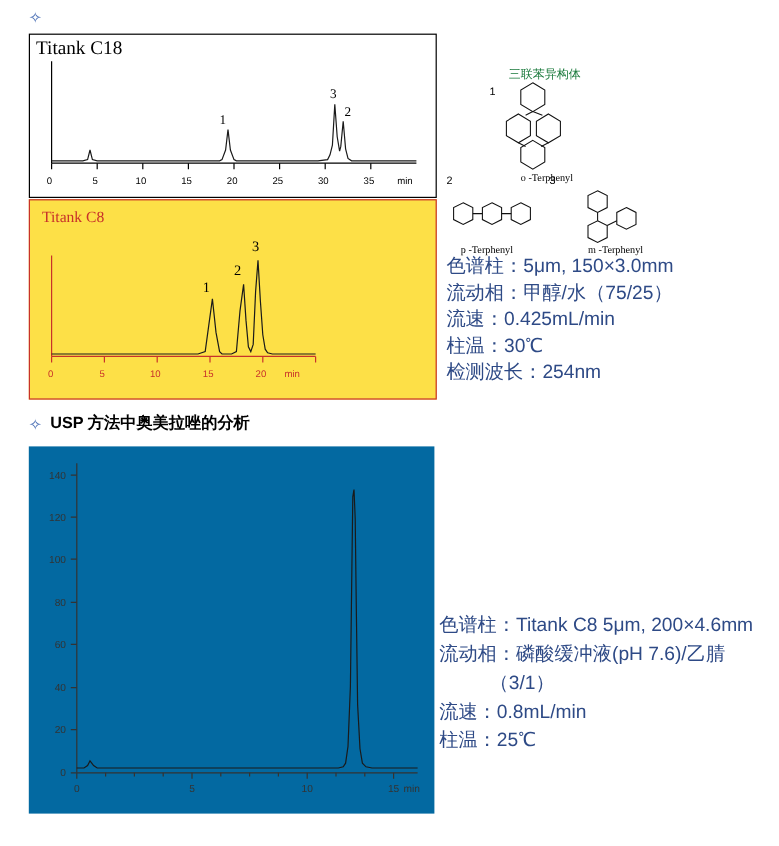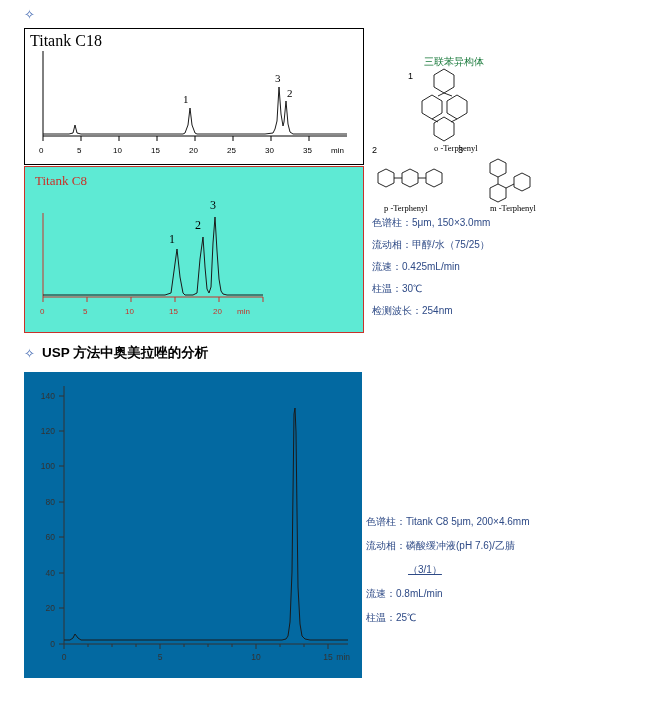--- a/index.html
+++ b/index.html
@@ -4,35 +4,35 @@
 <style>
   html,body{margin:0;padding:0;background:#ffffff;}
   body{width:649px;height:705px;position:relative;font-family:"Liberation Sans",sans-serif;color:#000;}
   .sec-title{position:absolute;display:flex;align-items:center;gap:7px;}
   .diamond-icon{color:#4a6fb5;font-size:13px;line-height:1;}
   .sec-title .txt{font-size:13.5px;font-weight:bold;color:#000;}
 
   
   #panel1{position:absolute;left:24px;top:28px;width:338px;height:135px;border:1px solid #000;background:#fff;}
   #panel1 .label{position:absolute;left:5px;top:3px;font-size:16px;font-family:"Liberation Serif",serif;}
-  #panel2{position:absolute;left:24px;top:166px;width:338px;height:165px;border:1px solid #c8322a;background:#5eead4;}
+  #panel2{position:absolute;left:24px;top:166px;width:338px;height:165px;border:1px solid #c8322a;background:#fde047;}
   #panel2 .label{position:absolute;left:10px;top:6px;font-size:13px;color:#c8322a;font-family:"Liberation Serif",serif;}
 
   svg{display:block;}
 
   
   #struct{position:absolute;left:372px;top:55px;width:190px;height:160px;}
   #struct .stitle{position:absolute;left:52px;top:0;font-size:10px;color:#1a7a3c;}
   #struct .n1{position:absolute;left:36px;top:16px;font-size:9px;}
   #struct .n2{position:absolute;left:0px;top:90px;font-size:9px;}
   #struct .n3{position:absolute;left:86px;top:90px;font-size:9px;}
   #struct .cap{position:absolute;font-size:8.5px;font-family:"Liberation Serif",serif;}
 
   
-  .cond{position:absolute;font-size:10px;color:#2e4a86;line-height:22px;}
+  .cond{position:absolute;font-size:16px;color:#2e4a86;line-height:22px;}
   .cond .row{white-space:nowrap;}
   .cond .row .k{}
   .cond .row .v{}
 
   
   #panel3{position:absolute;left:24px;top:372px;width:338px;height:306px;background:#0369a1;}
   #mAU{position:absolute;left:26px;top:374px;font-size:9px;color:#333;}
 </style>
 </head>
 <body>
@@ -209,16 +209,16 @@
 
     <path d="M40,268 L46,268 L49,266 L51,262 L54,266 L57,268 L120,268 L200,268
              L258,268 L262,267 L264,264 L266,250 L268,200 L269,120 L270,42
              L271,36 L272,60 L273,140 L274,215 L276,252 L278,264 L281,267 L286,268 L324,268" fill="none" stroke="#1a1a1a" stroke-width="1"></path>
   </svg>
 </div>
 
 <div class="cond" style="left:366px;top:510px;line-height:24px;">
   <div class="row"><span class="k">色谱柱：</span><span class="v">Titank C8 5μm, 200×4.6mm</span></div>
   <div class="row"><span class="k">流动相：</span><span class="v">磷酸缓冲液(pH 7.6)/乙腈</span></div>
-  <div class="row" style="padding-left:42px;text-decoration:underline;"><span class="v">（3/1）</span></div>
+  <div class="row" style="padding-left:42px;"><span class="v">（3/1）</span></div>
   <div class="row"><span class="k">流速：</span><span class="v">0.8mL/min</span></div>
   <div class="row"><span class="k">柱温：</span><span class="v">25℃</span></div>
 </div>
 
 </body></html>

